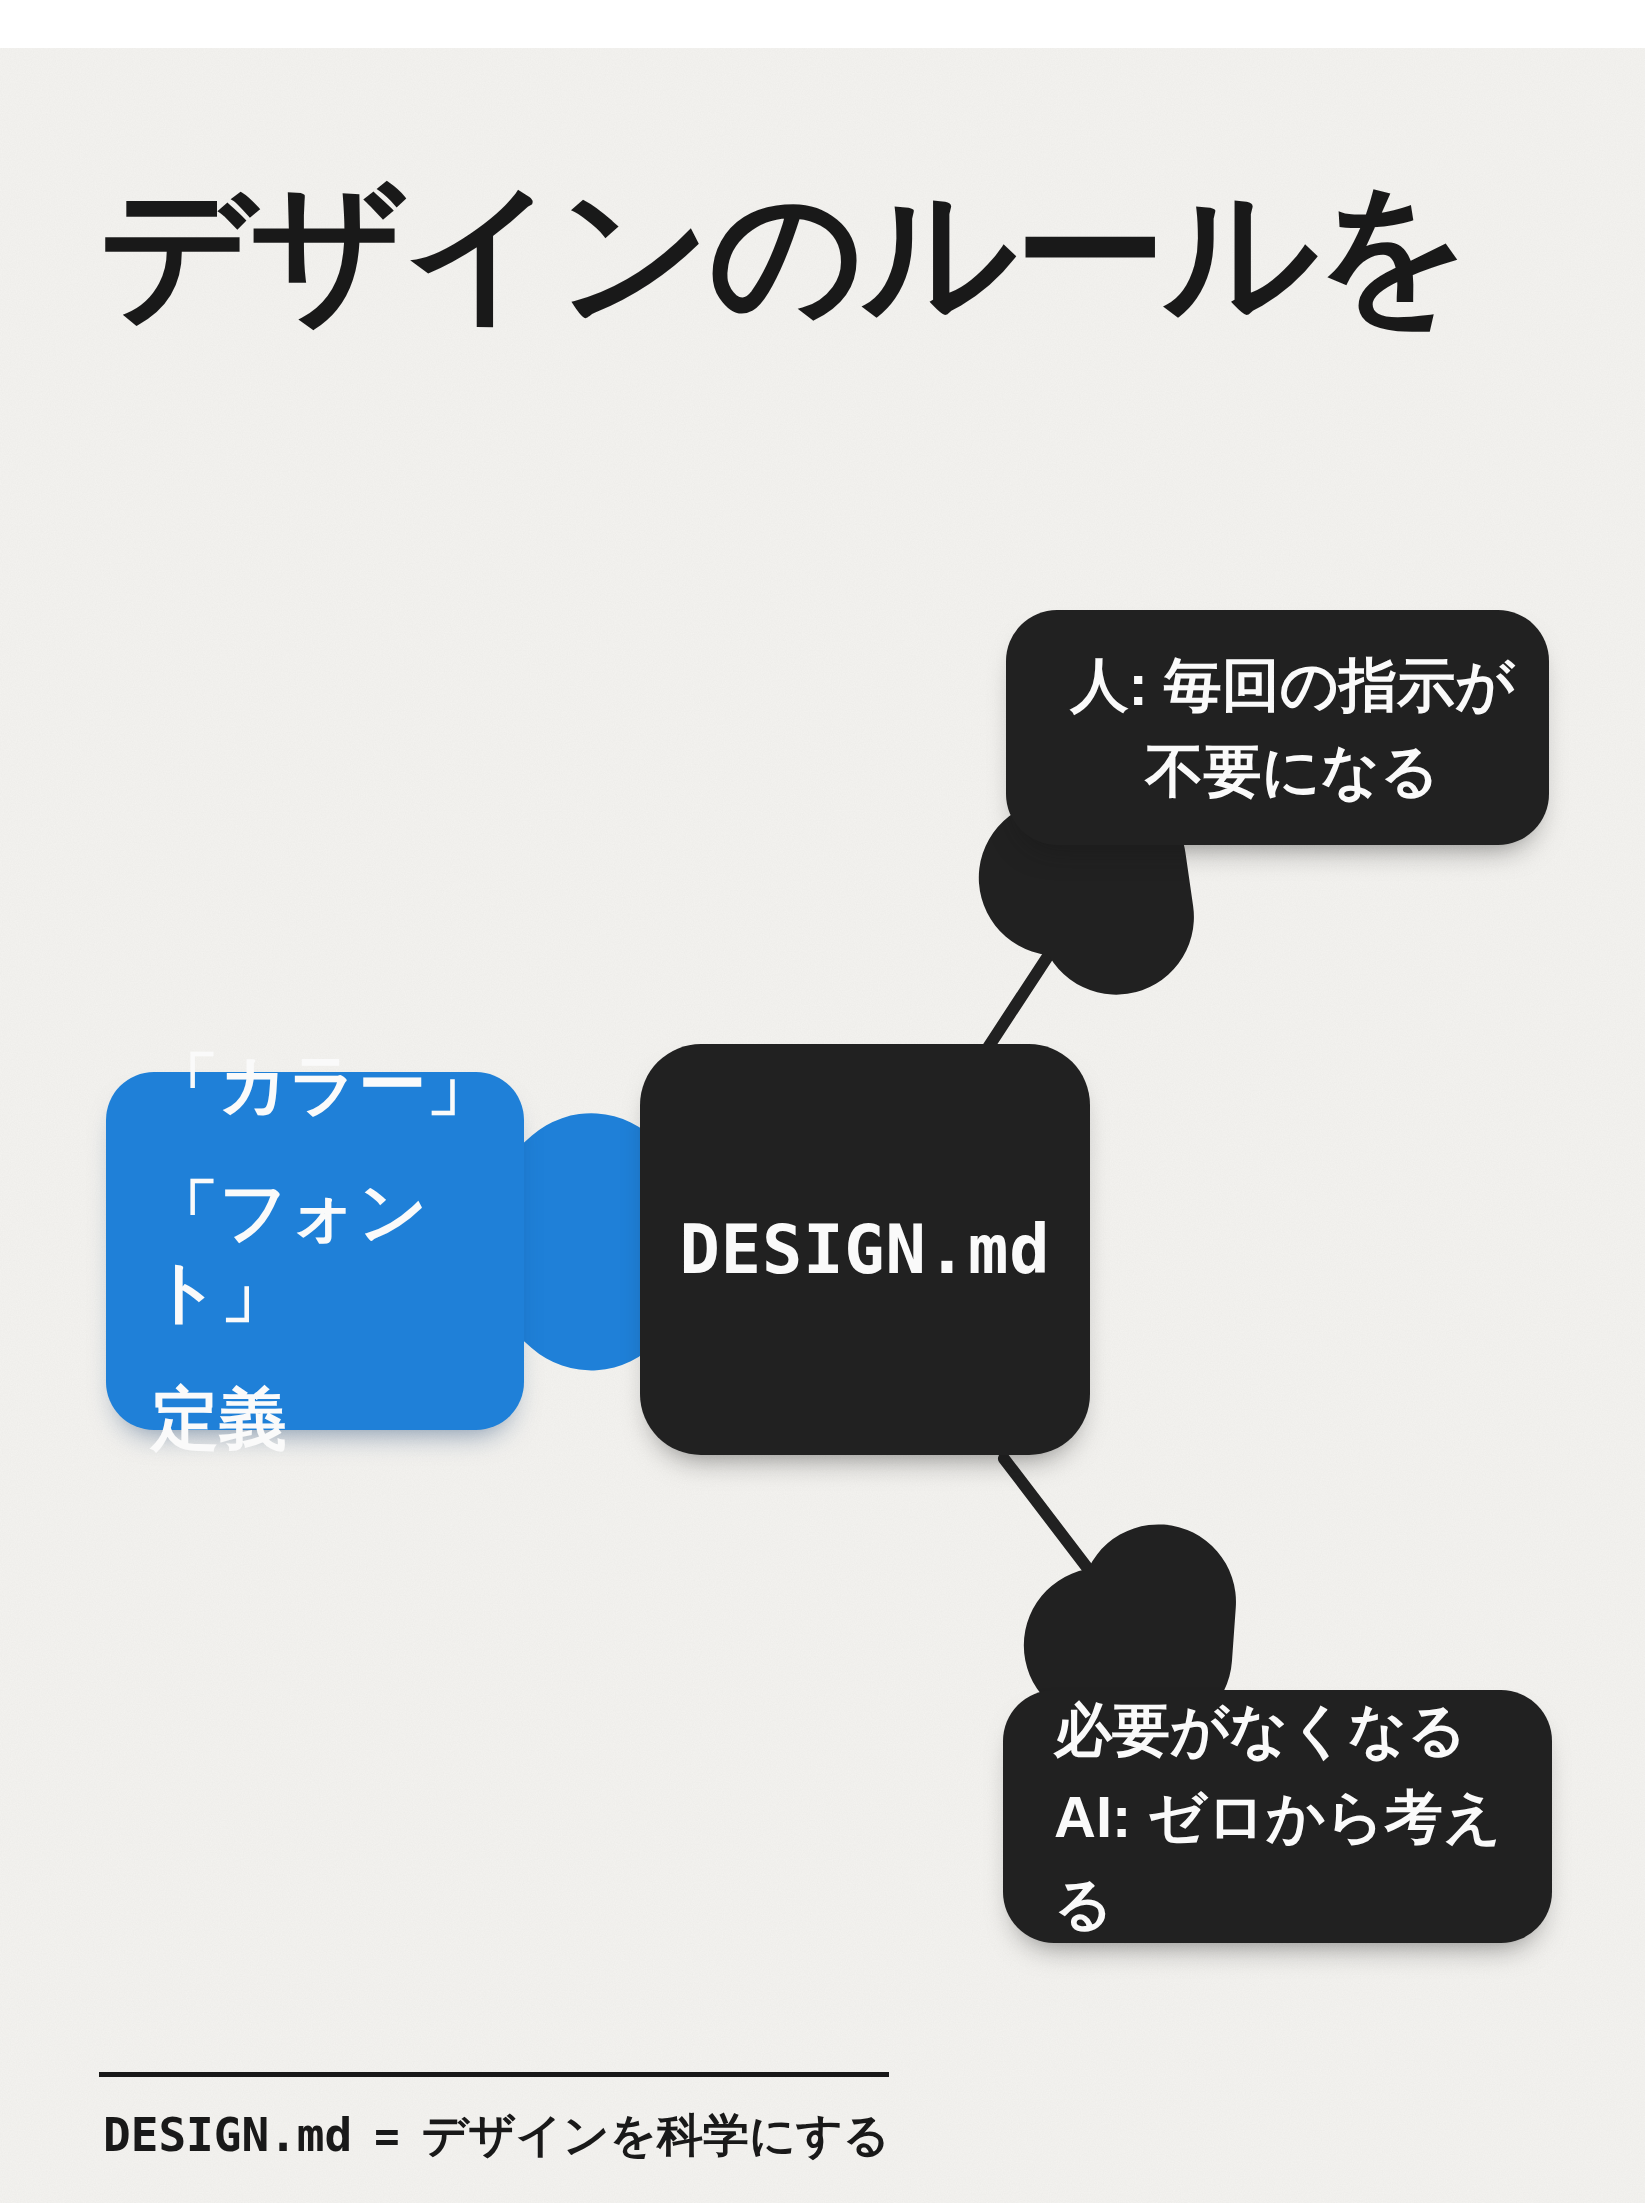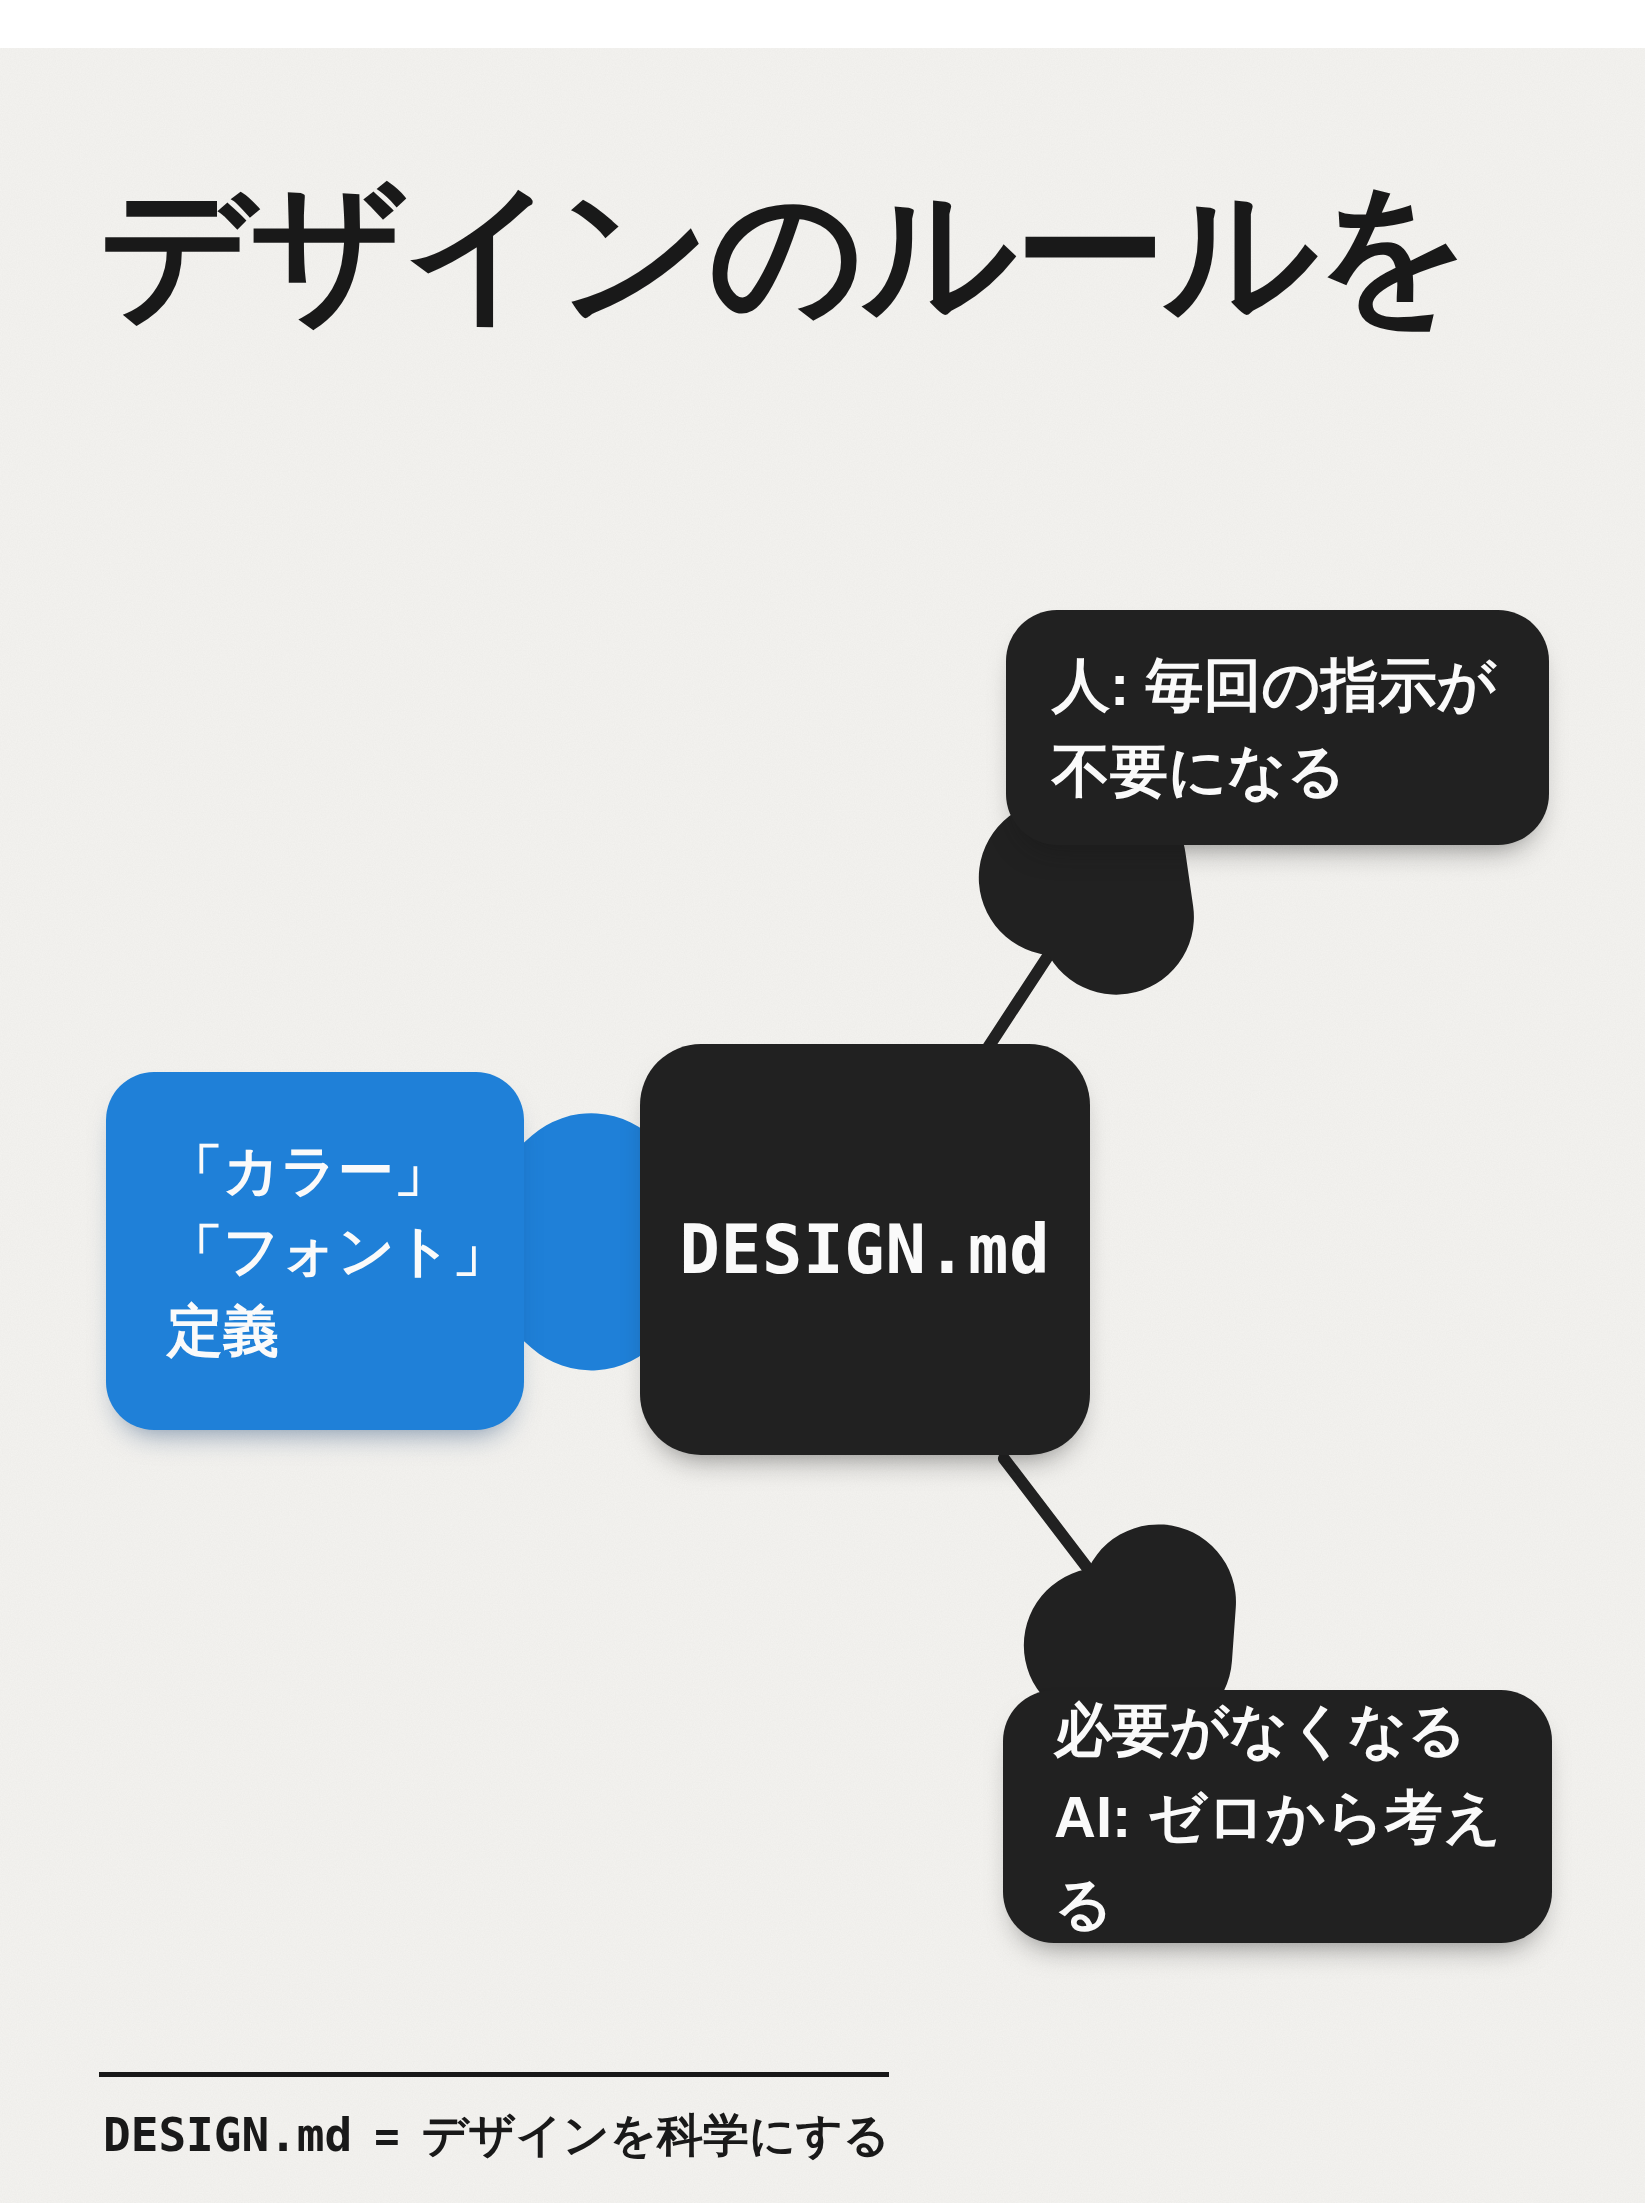--- a/index.html
+++ b/index.html
@@ -35,35 +35,35 @@
   .box{
     position:absolute;display:flex;flex-direction:column;justify-content:center;
     box-sizing:border-box;color:var(--color-text-on-dark);
   }
   .box.dark{
     background:var(--color-box-dark);
     box-shadow:0 16.5px 29px -14.7px rgba(20,20,20,0.5);
   }
   .box-human{
     left:1006px;top:562px;width:543px;height:235px;border-radius:51px;
-    padding-left:46px;font-size:58px;line-height:86px;font-weight:800;
+    padding-left:30px;font-size:58px;line-height:86px;font-weight:800;align-items:center;
   }
   .box-center{
     left:640px;top:996px;width:450px;height:411px;border-radius:61px;
     align-items:center;
   }
   .box-center .label{
     font-family:"DejaVu Sans Mono",monospace;
     font-size:67px;font-weight:bold;letter-spacing:0.9px;
   }
   .box-define{
     left:106px;top:1024px;width:418px;height:358px;border-radius:48px;
     background:var(--color-accent-blue);
     box-shadow:0 16.5px 29px -14.7px rgba(20,60,110,0.55);
-    padding-left:61px;font-size:56px;line-height:80px;font-weight:800;
+    padding-left:45px;font-size:68px;line-height:80px;font-weight:800;gap:47px;
   }
   .box-ai{
     left:1003px;top:1642px;width:549px;height:253px;border-radius:51px;
     padding-left:51px;font-size:58px;line-height:87px;font-weight:800;
   }
   .divider{
     position:absolute;left:99px;top:2024px;width:790px;height:4.6px;
     background:var(--color-ink);
   }
   .footer{

